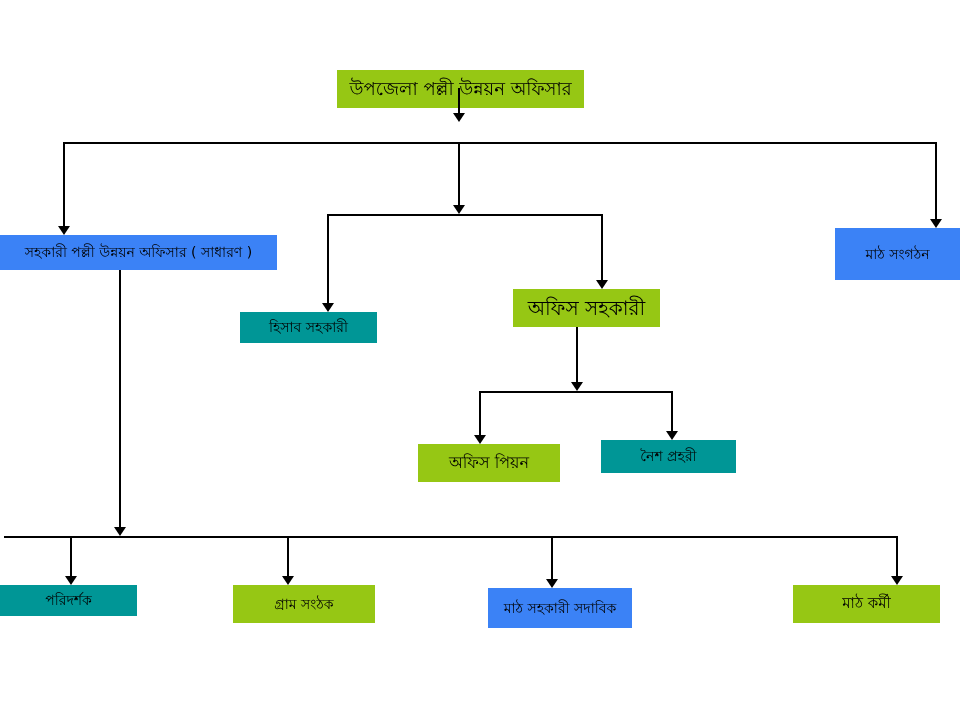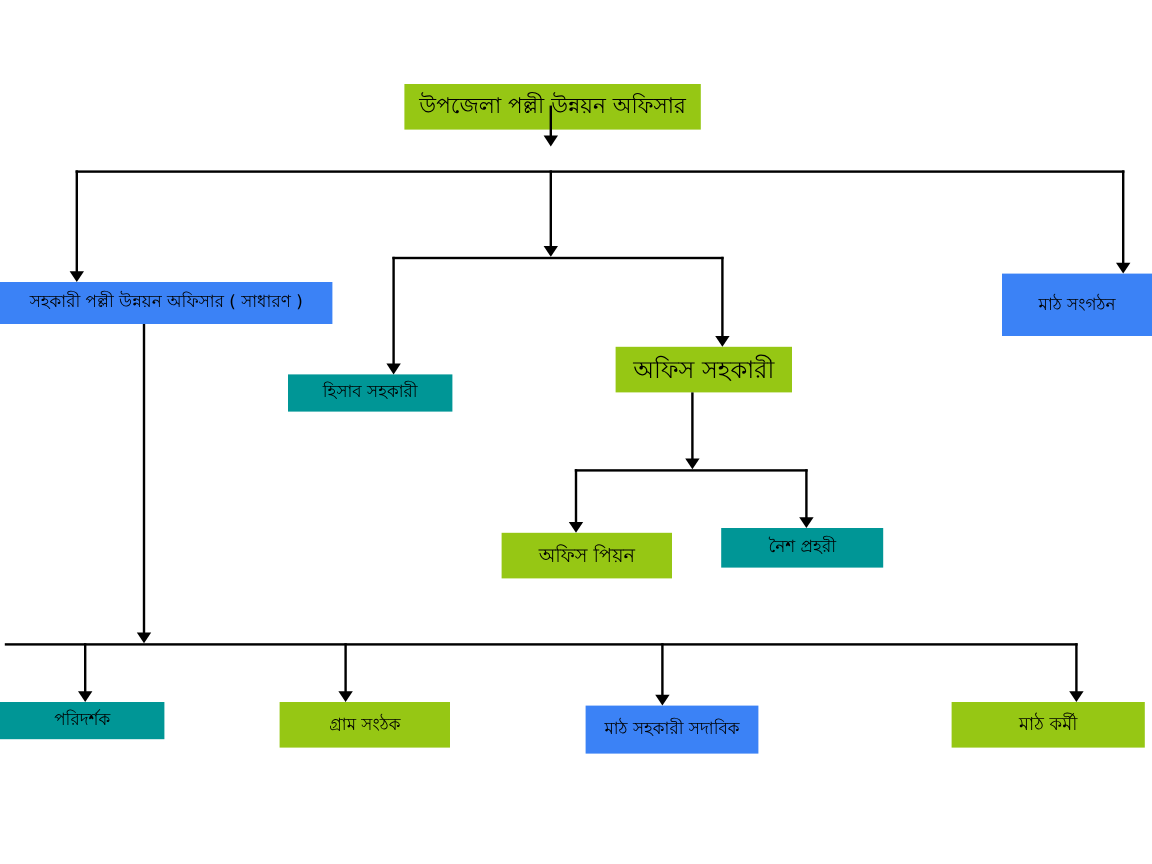--- a/index.html
+++ b/index.html
@@ -20,21 +20,21 @@
   #n-top{left:337px;top:50px;width:247px;height:38px;font-size:18px;margin-top:20px;}
   #n-aro{left:0px;top:235px;width:277px;height:35px;}
   #n-forg{left:835px;top:228px;width:125px;height:52px;}
   #n-acct{left:240px;top:312px;width:137px;height:31px;}
   #n-offasst{left:513px;top:289px;width:147px;height:38px;font-size:20px;}
   #n-peon{left:418px;top:444px;width:142px;height:38px;font-size:16px;}
   #n-guard{left:601px;top:440px;width:135px;height:33px;}
   #n-insp{left:0px;top:585px;width:137px;height:31px;}
   #n-vorg{left:233px;top:585px;width:142px;height:38px;}
   #n-fasst{left:488px;top:588px;width:144px;height:40px;}
-  #n-fwork{left:793px;top:585px;width:161px;height:38px;font-size:15px;}
+  #n-fwork{left:793px;top:585px;width:147px;height:38px;font-size:15px;}
 </style>
 </head>
 <body>
 
 <div class="stage">
 
   <div class="node green" id="n-top">উপজেলা পল্লী উন্নয়ন অফিসার</div>
   <div class="node blue" id="n-aro">সহকারী পল্লী উন্নয়ন অফিসার ( সাধারণ )</div>
   <div class="node blue" id="n-forg">মাঠ সংগঠন</div>
   <div class="node teal" id="n-acct">হিসাব সহকারী</div>

